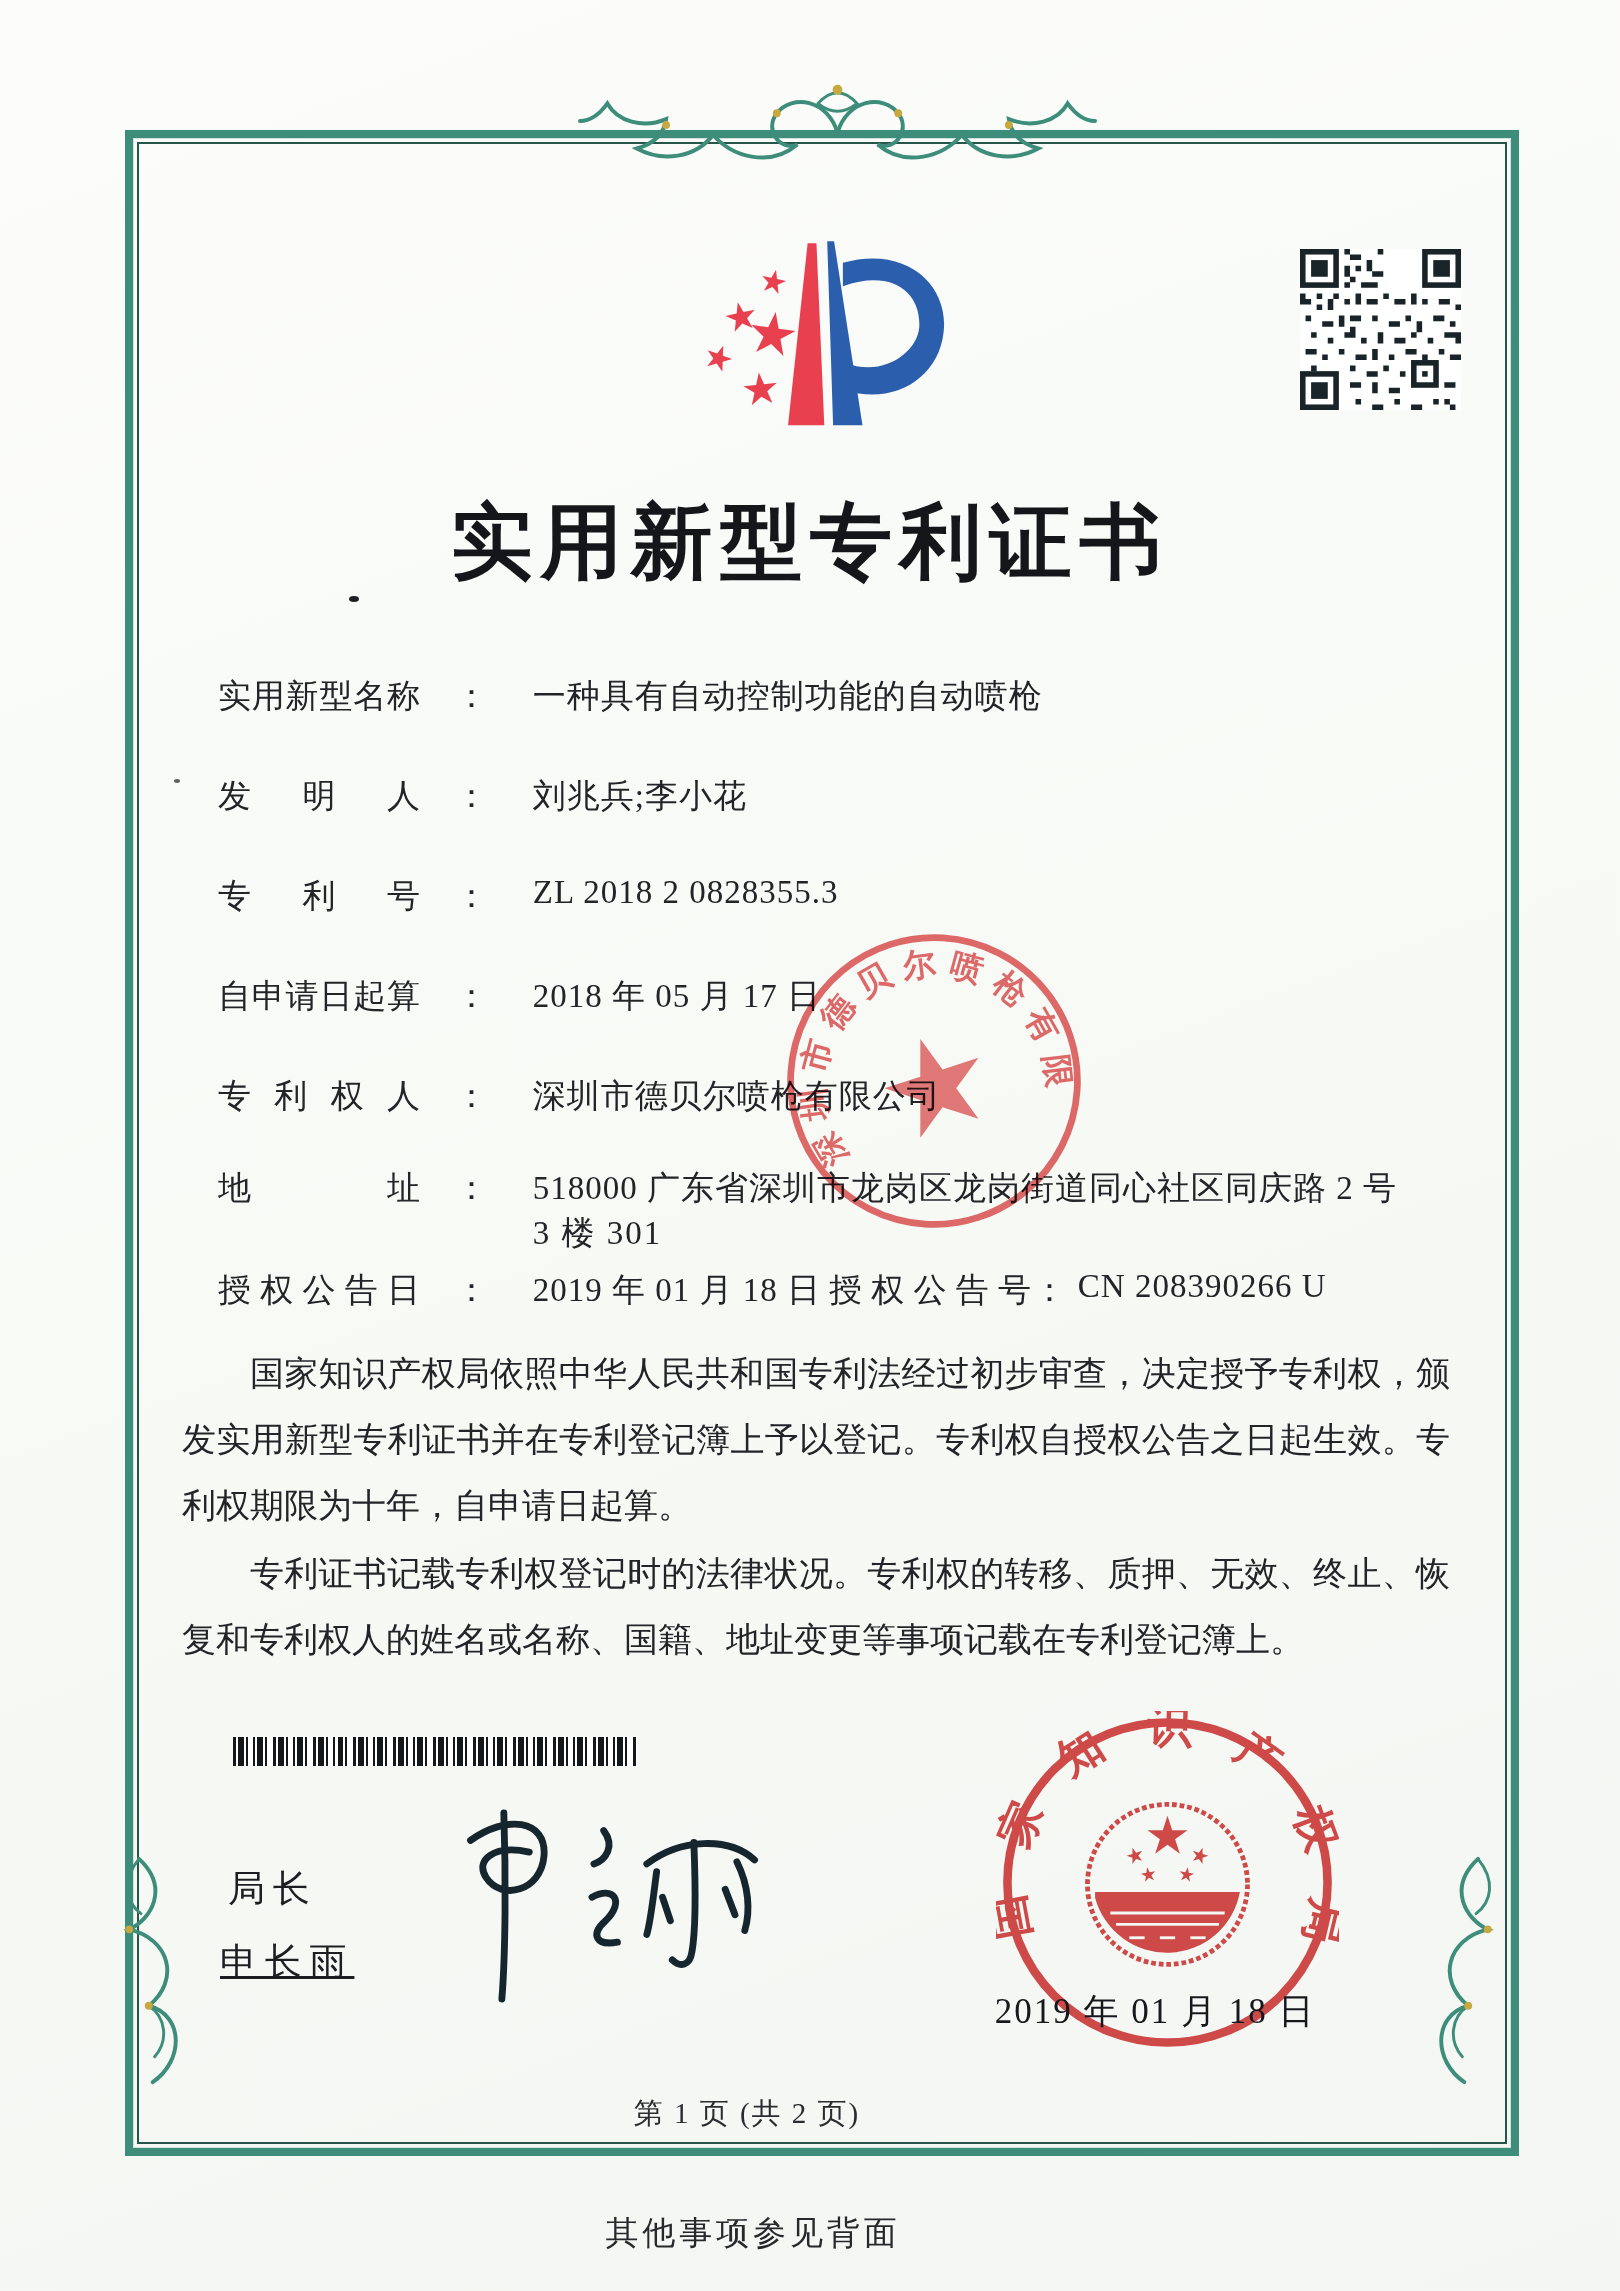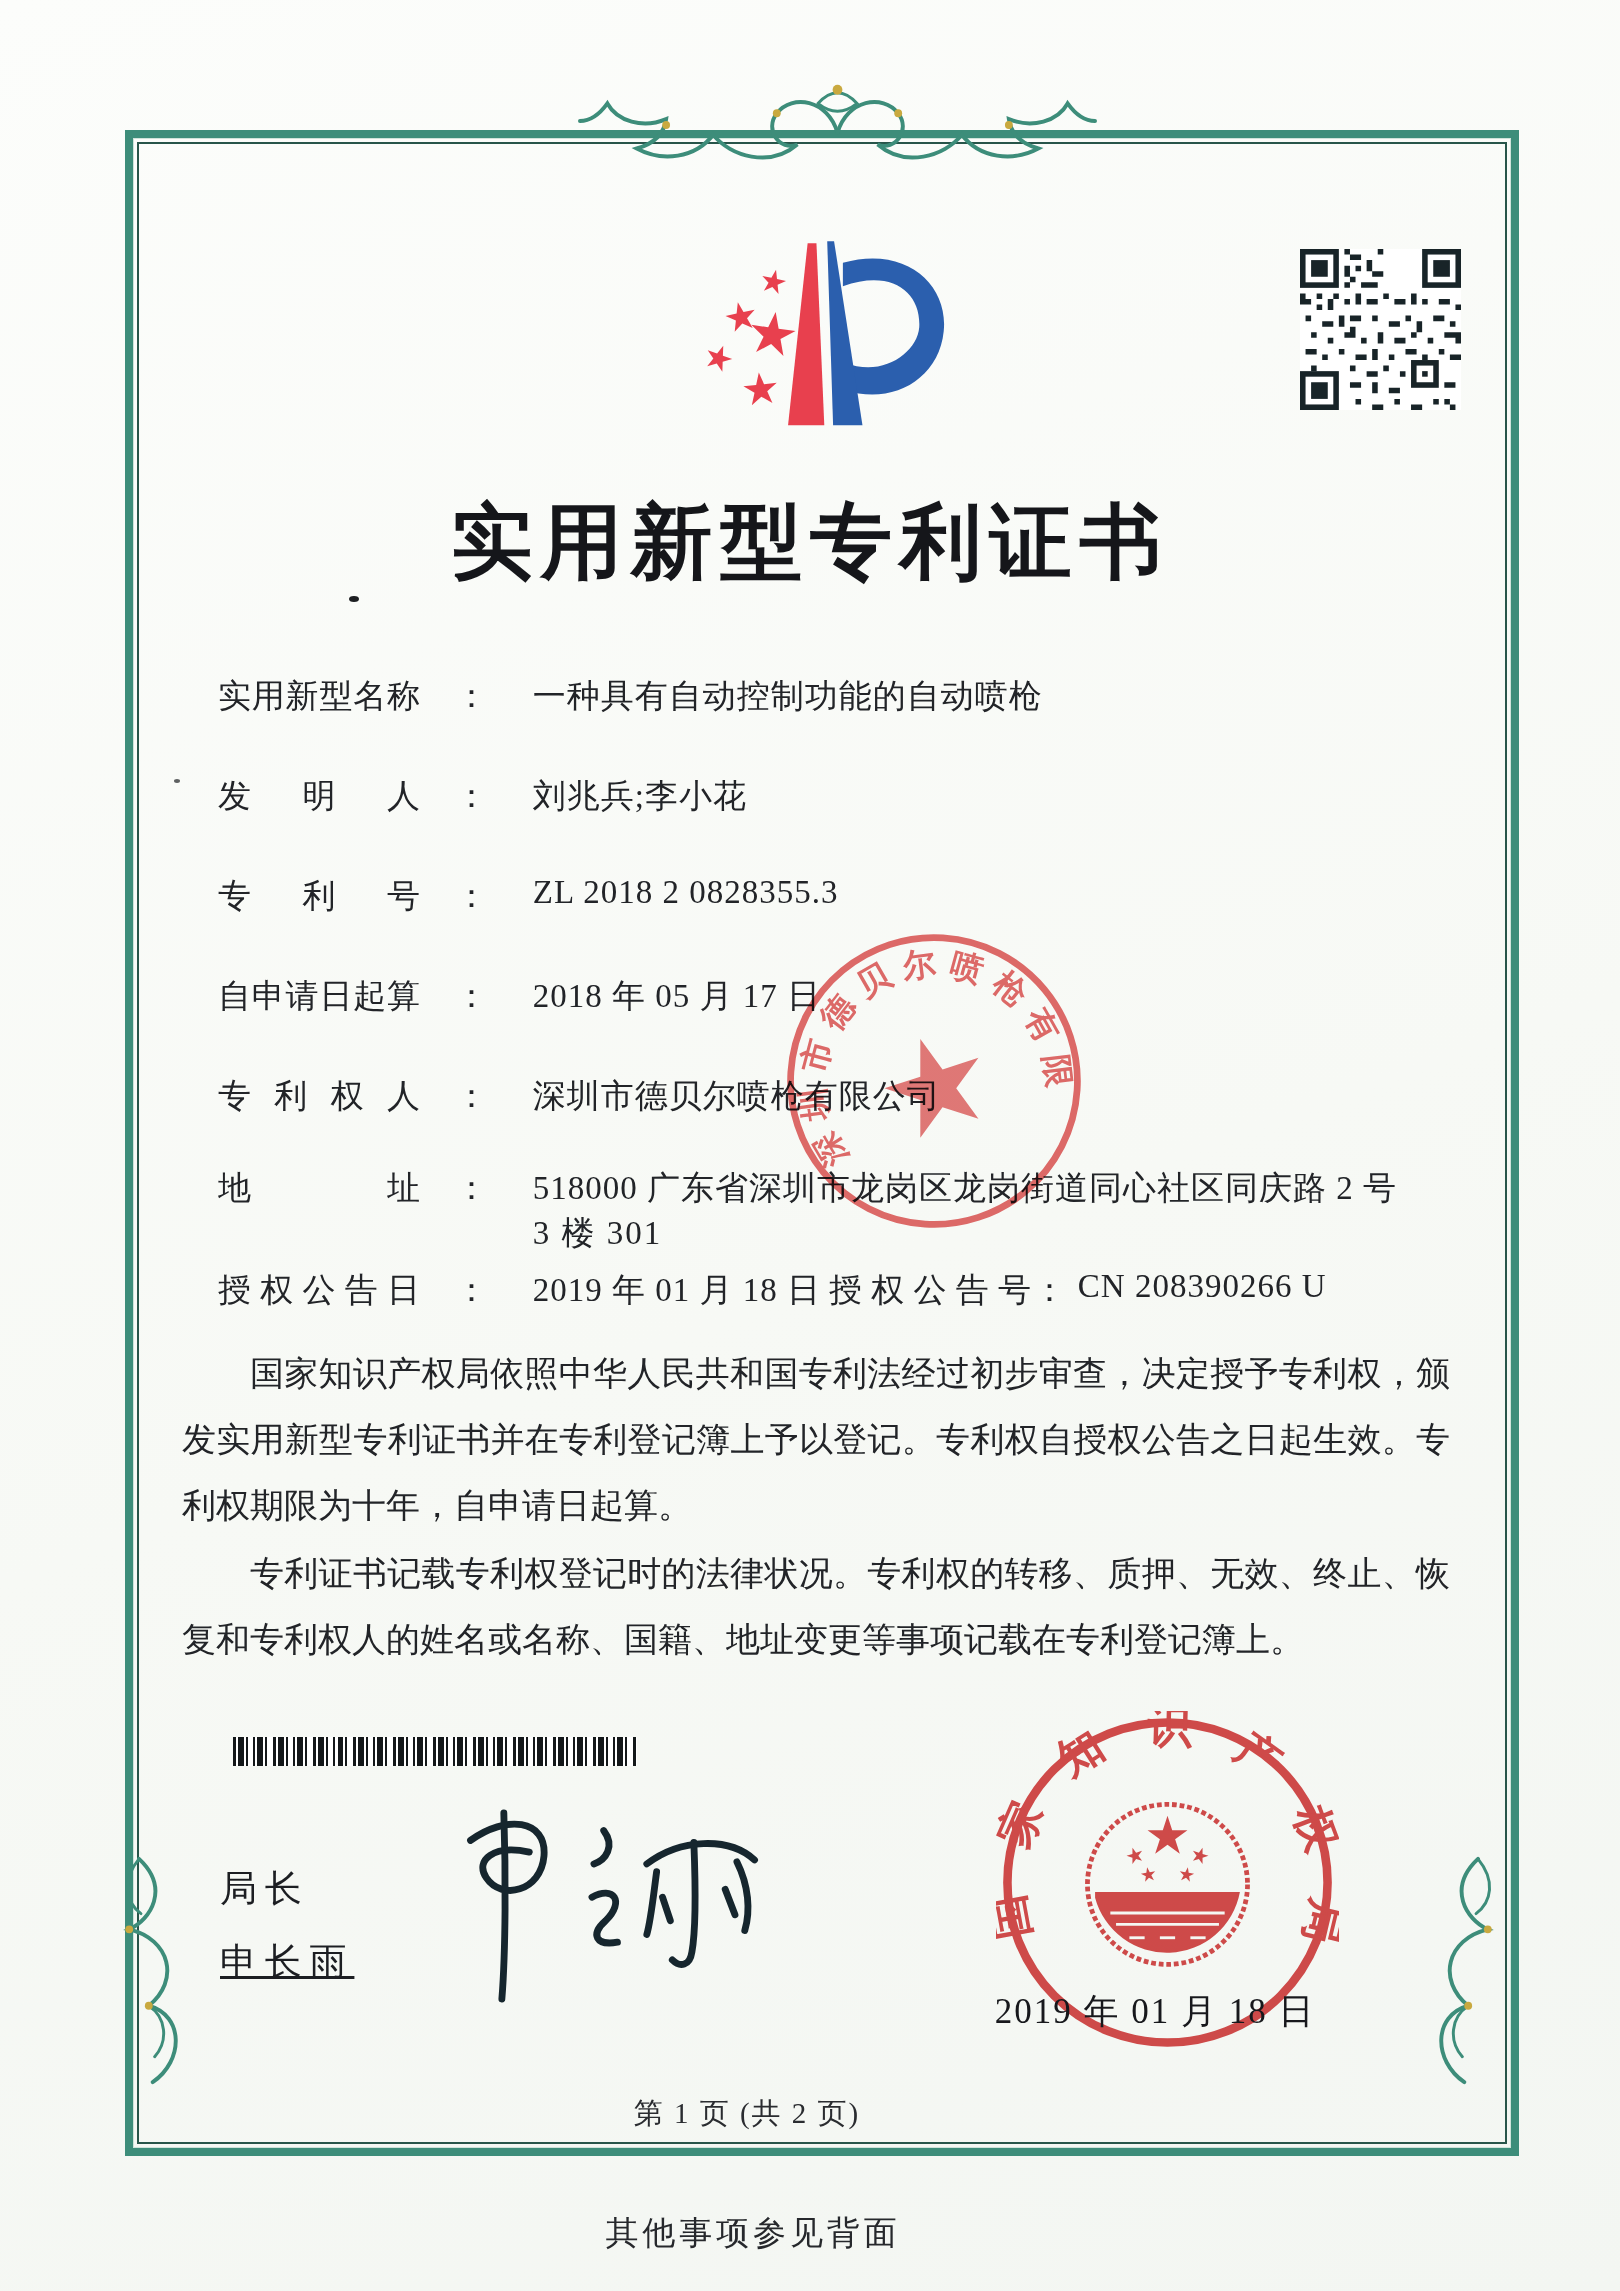--- a/index.html
+++ b/index.html
@@ -49,21 +49,21 @@
   }
   .legal p{margin:0; text-indent:2em;}
   .legal p + p{margin-top:2px;}
   .barcode{
     position:absolute; left:233px; top:1737px; width:404px; height:29px;
     background:repeating-linear-gradient(90deg,
       #14181a 0 2.9px,#ffffff 2.9px 4.9px,#14181a 4.9px 10.8px,#ffffff 10.8px 12.7px,
       #14181a 12.7px 14.7px,#ffffff 14.7px 19.6px,#14181a 19.6px 21.6px,#ffffff 21.6px 24.5px,
       #14181a 24.5px 30px,#ffffff 30px 32px,#14181a 32px 34px,#ffffff 34px 40px);
   }
-  .comm-title{position:absolute; left:220px; top:1864px; font-size:37px; letter-spacing:7.8px; color:#1c1e22;}
+  .comm-title{position:absolute; left:228px; top:1864px; font-size:37px; letter-spacing:7.8px; color:#1c1e22;}
   .comm-name{position:absolute; left:220px; top:1937px; font-size:37px; letter-spacing:7.8px; color:#1c1e22;text-decoration:underline;}
   .signature{position:absolute; left:400px; top:1803px; width:382px; height:206px;}
   .company-seal{
     position:absolute; left:780px; top:927px; width:308px; height:308px;
     transform:rotate(-18deg); opacity:.82; mix-blend-mode:multiply;
   }
   .office-seal{
     position:absolute; left:996px; top:1711px; width:343px; height:343px;
     opacity:.92; mix-blend-mode:multiply;
   }

